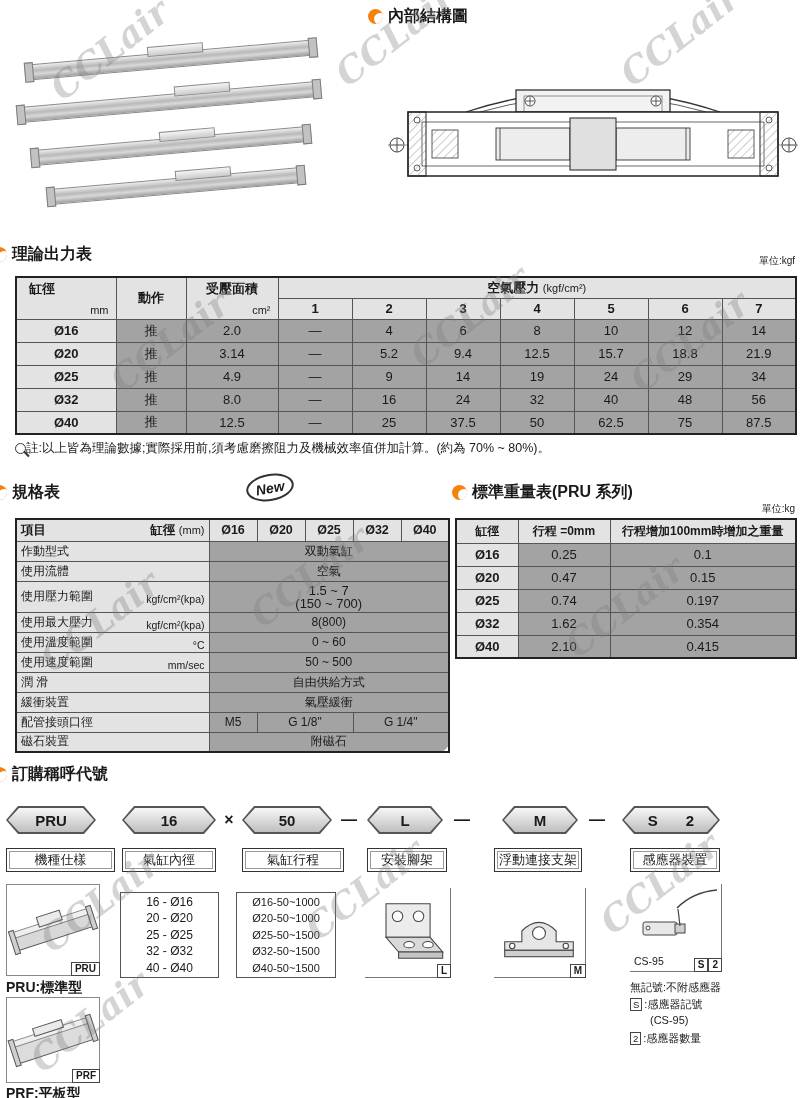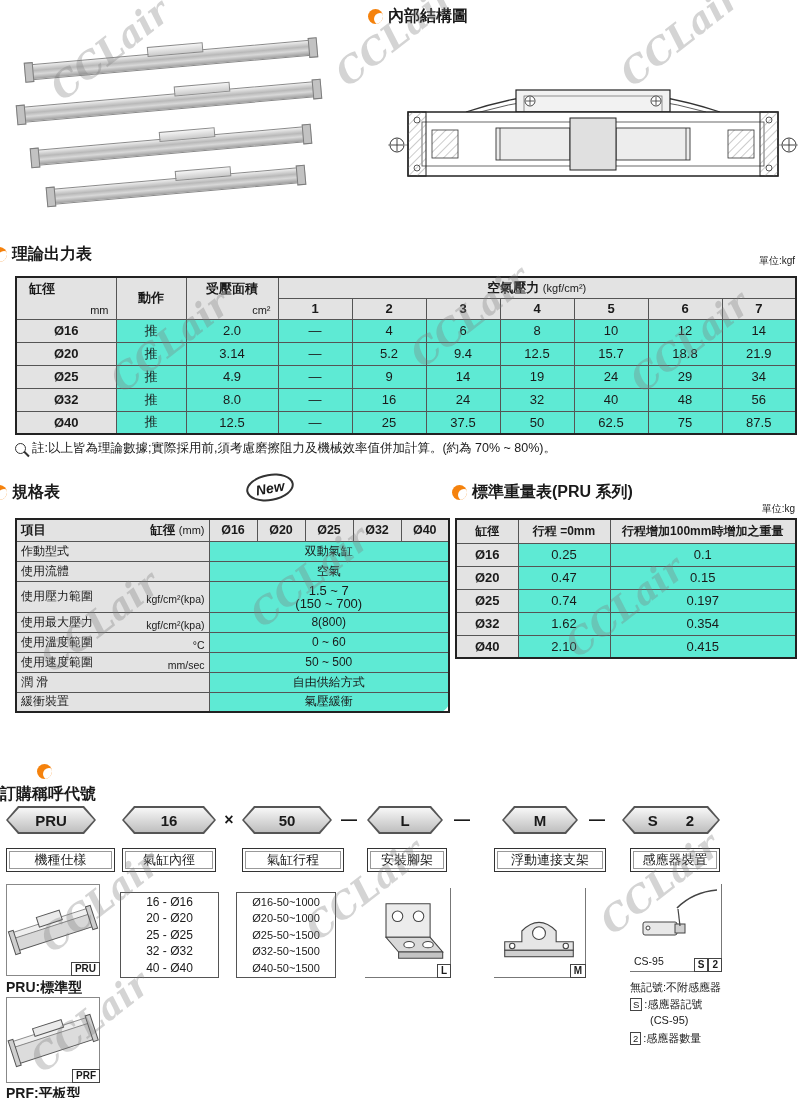--- a/index.html
+++ b/index.html
@@ -22,35 +22,35 @@
   .photo { position:absolute; left:8px; top:14px; width:350px; height:215px; }
   .cyl { position:absolute; height:16px; background:linear-gradient(180deg,#ededed,#b9b9b9 40%,#d8d8d8 65%,#9e9e9e);
          border:1px solid #8a8a8a; border-radius:2px; }
   .car { position:absolute; top:-8px; width:56px; height:10px; background:linear-gradient(180deg,#f5f5f5,#cacaca); border:1px solid #8a8a8a; }
   .endl { position:absolute; left:-3px; top:-3px; width:9px; height:20px; background:#c2c2c2; border:1px solid #7d7d7d; }
   .endr { position:absolute; right:-3px; top:-3px; width:9px; height:20px; background:#c2c2c2; border:1px solid #7d7d7d; }
 
   .diagram { position:absolute; left:388px; top:60px; width:410px; height:155px; }
 
   
-  .tbl { border-collapse:collapse; position:absolute; table-layout:fixed; background:#5eead4; border:2px solid #222; z-index:3;}
+  .tbl { border-collapse:collapse; position:absolute; table-layout:fixed; background:#a3a3a3; border:2px solid #222; z-index:3;}
   .tbl th,.tbl td { border:1px solid #555; text-align:center; vertical-align:middle; }
   .tbl th { background:#e3e3e3; font-weight:bold; }
   .sm { font-size:11px; font-weight:normal; }
 
   .outtable { left:15px; top:276px; width:780px; font-size:13px; }
   .outtable thead th { height:21px; }
   .outtable tbody td { height:23px; }
   .outtable tbody td:first-child { background:#e3e3e3; font-weight:bold; }
   .h2 { display:flex; flex-direction:column; justify-content:space-between; height:40px; padding:2px 4px; }
   .al { align-self:flex-start; padding-left:8px; }
   .ar { align-self:flex-end; padding-right:3px; }
   .ct { align-self:center; }
 
-  .note { position:absolute; left:15px; top:440px; display:flex; align-items:center; gap:6px; font-size:12.5px; z-index:5;}
+  .note { position:absolute; left:15px; top:440px; display:flex; align-items:center; font-size:12.5px; z-index:5;}
   .mag { width:11px; height:11px; min-width:11px; border:1.5px solid #333; border-radius:50%; position:relative; display:inline-block; }
   .mag::after { content:""; position:absolute; width:7px; height:2px; background:#333; transform:rotate(45deg); right:-5px; bottom:-2px; }
 
   .badge-new { position:absolute; left:246px; top:474px; width:48px; height:27px; border:2px solid #333; border-radius:50%;
                transform:rotate(-10deg); display:flex; align-items:center; justify-content:center;
                font-style:italic; font-weight:bold; font-size:14px; z-index:5; background:#fff;}
 
   .spectable { left:15px; top:518px; width:435px; font-size:12px;border-radius:14px; }
   .spectable th { height:22px; font-size:12.5px; }
   .spectable td { height:20px; }
@@ -397,20 +397,38 @@
         <td colspan="5">自由供給方式</td>
       </tr>
       <tr>
         <td class="lbl">
             <div class="lblflex">
               <span>緩衝裝置</span>
             </div>
           </td>
         <td colspan="5">氣壓緩衝</td>
       </tr>
+      <tr>
+        <td class="lbl">
+            <div class="lblflex">
+              <span>配管接頭口徑</span>
+            </div>
+          </td>
+        <td>M5</td>
+        <td colspan="2">G 1/8"</td>
+        <td colspan="2">G 1/4"</td>
+      </tr>
+      <tr>
+        <td class="lbl">
+            <div class="lblflex">
+              <span>磁石裝置</span>
+            </div>
+          </td>
+        <td colspan="5">附磁石</td>
+      </tr>
     </tbody>
   </table>
 
   <div class="sec" style="left:452px;top:482px;">
     <span class="bullet"></span>
     <span>標準重量表(PRU 系列)</span>
   </div>
   <div class="unit-label" style="right:5px;top:502px;">單位:kg</div>
 
   <table class="tbl wtable">
@@ -448,21 +466,21 @@
           <td>0.354</td>
         </tr>
         <tr>
           <td>Ø40</td>
           <td>2.10</td>
           <td>0.415</td>
         </tr>
       </tbody>
   </table>
 
-  <div class="sec" style="left:0;top:764px;flex-direction:column;">
+  <div class="sec" style="left:0;top:764px;">
     <span class="bullet half"></span>
     <span>訂購稱呼代號</span>
   </div>
 
   <div class="hex" style="left:6px;top:806px;width:90px;">
     <div class="hexo"></div>
       <div class="hexi2"></div>
       <div class="hextxt">PRU</div>
   </div>
   <div class="hex" style="left:122px;top:806px;width:94px;">
@@ -495,21 +513,21 @@
     <div class="hextxt">
         <span>S</span>
         <span>2</span>
       </div>
   </div>
 
   <div class="olabel" style="left:6px;top:848px;width:109px;">機種仕樣</div>
   <div class="olabel" style="left:122px;top:848px;width:94px;">氣缸內徑</div>
   <div class="olabel" style="left:242px;top:848px;width:102px;">氣缸行程</div>
   <div class="olabel" style="left:367px;top:848px;width:80px;">安裝腳架</div>
-  <div class="olabel" style="left:494px;top:848px;width:112px;">浮動連接支架</div>
+  <div class="olabel" style="left:494px;top:848px;width:88px;">浮動連接支架</div>
   <div class="olabel" style="left:630px;top:848px;width:90px;">感應器裝置</div>
 
   <div class="obox imgbox" style="left:6px;top:884px;width:94px;height:92px;">
     <svg width="92" height="90" viewBox="0 0 92 90">
       <g transform="rotate(-18 46 45)">
         <rect x="6" y="40" width="80" height="14" fill="#d8d8d8" stroke="#555"></rect>
         <rect x="6" y="35" width="80" height="6" fill="#efefef" stroke="#555" stroke-width="0.6"></rect>
         <rect x="34" y="28" width="24" height="10" fill="#eaeaea" stroke="#555"></rect>
         <rect x="3" y="33" width="5" height="24" fill="#cfcfcf" stroke="#555"></rect>
         <rect x="84" y="33" width="5" height="24" fill="#cfcfcf" stroke="#555"></rect>

